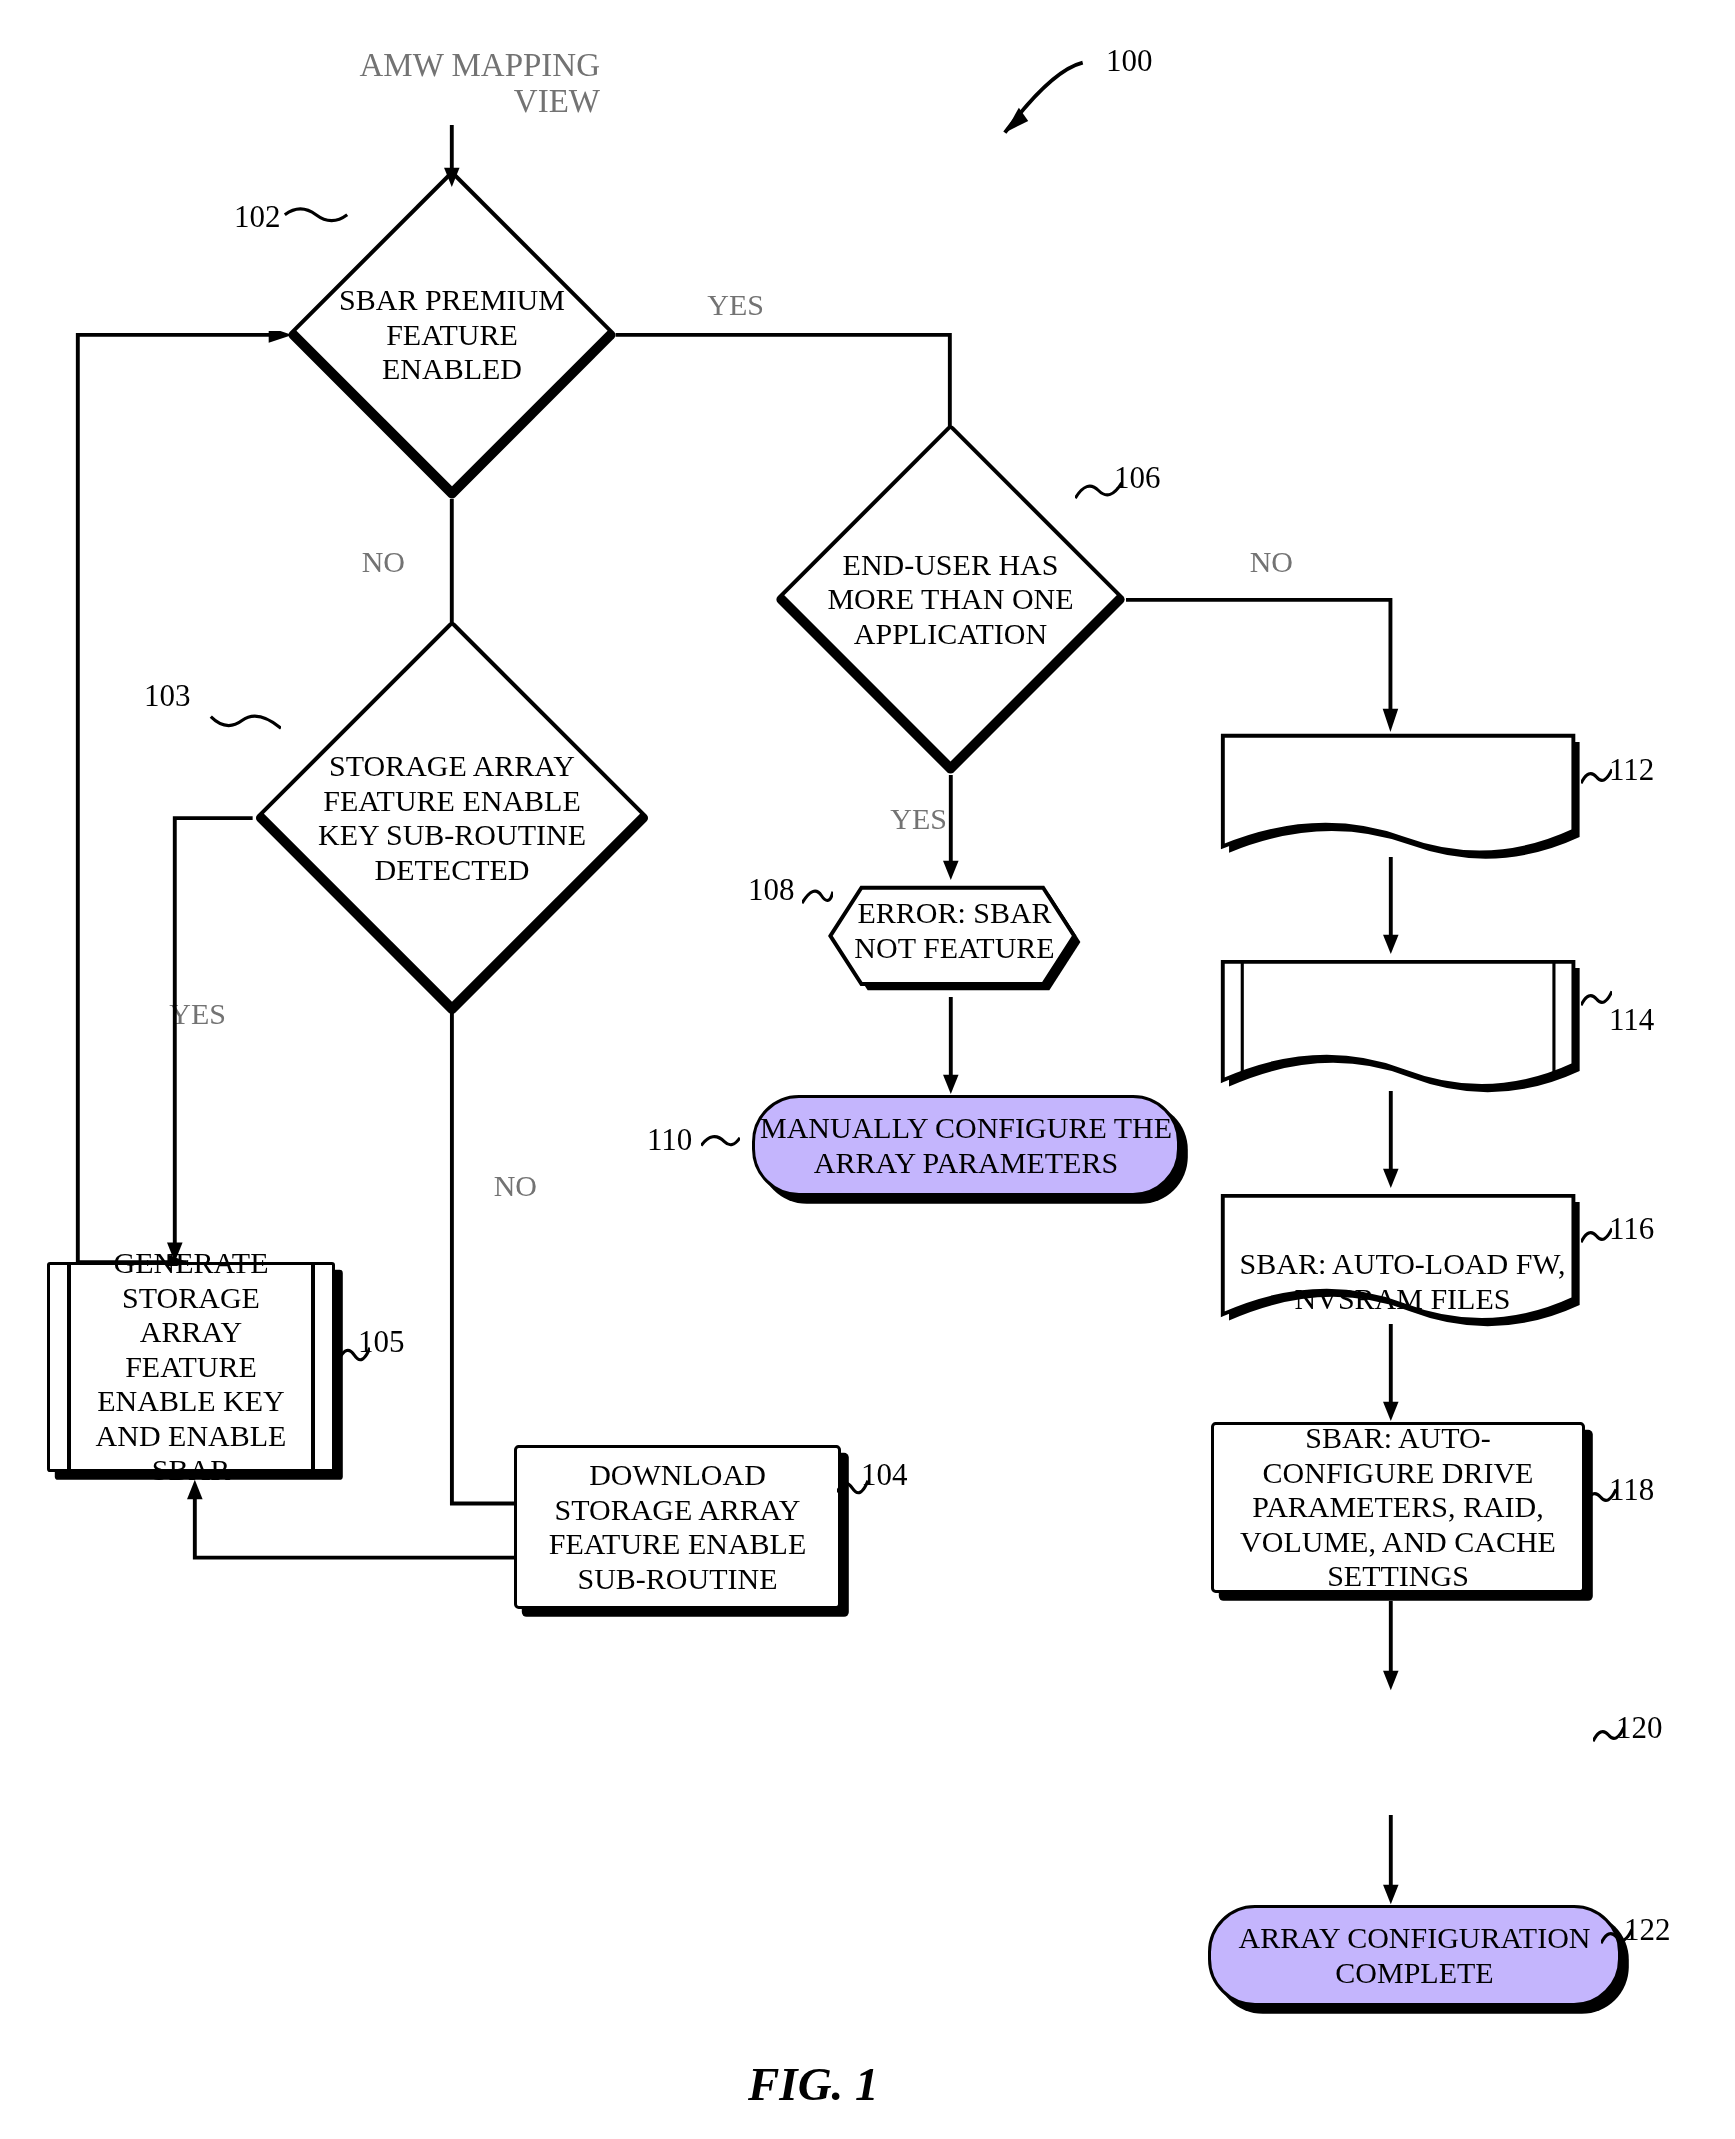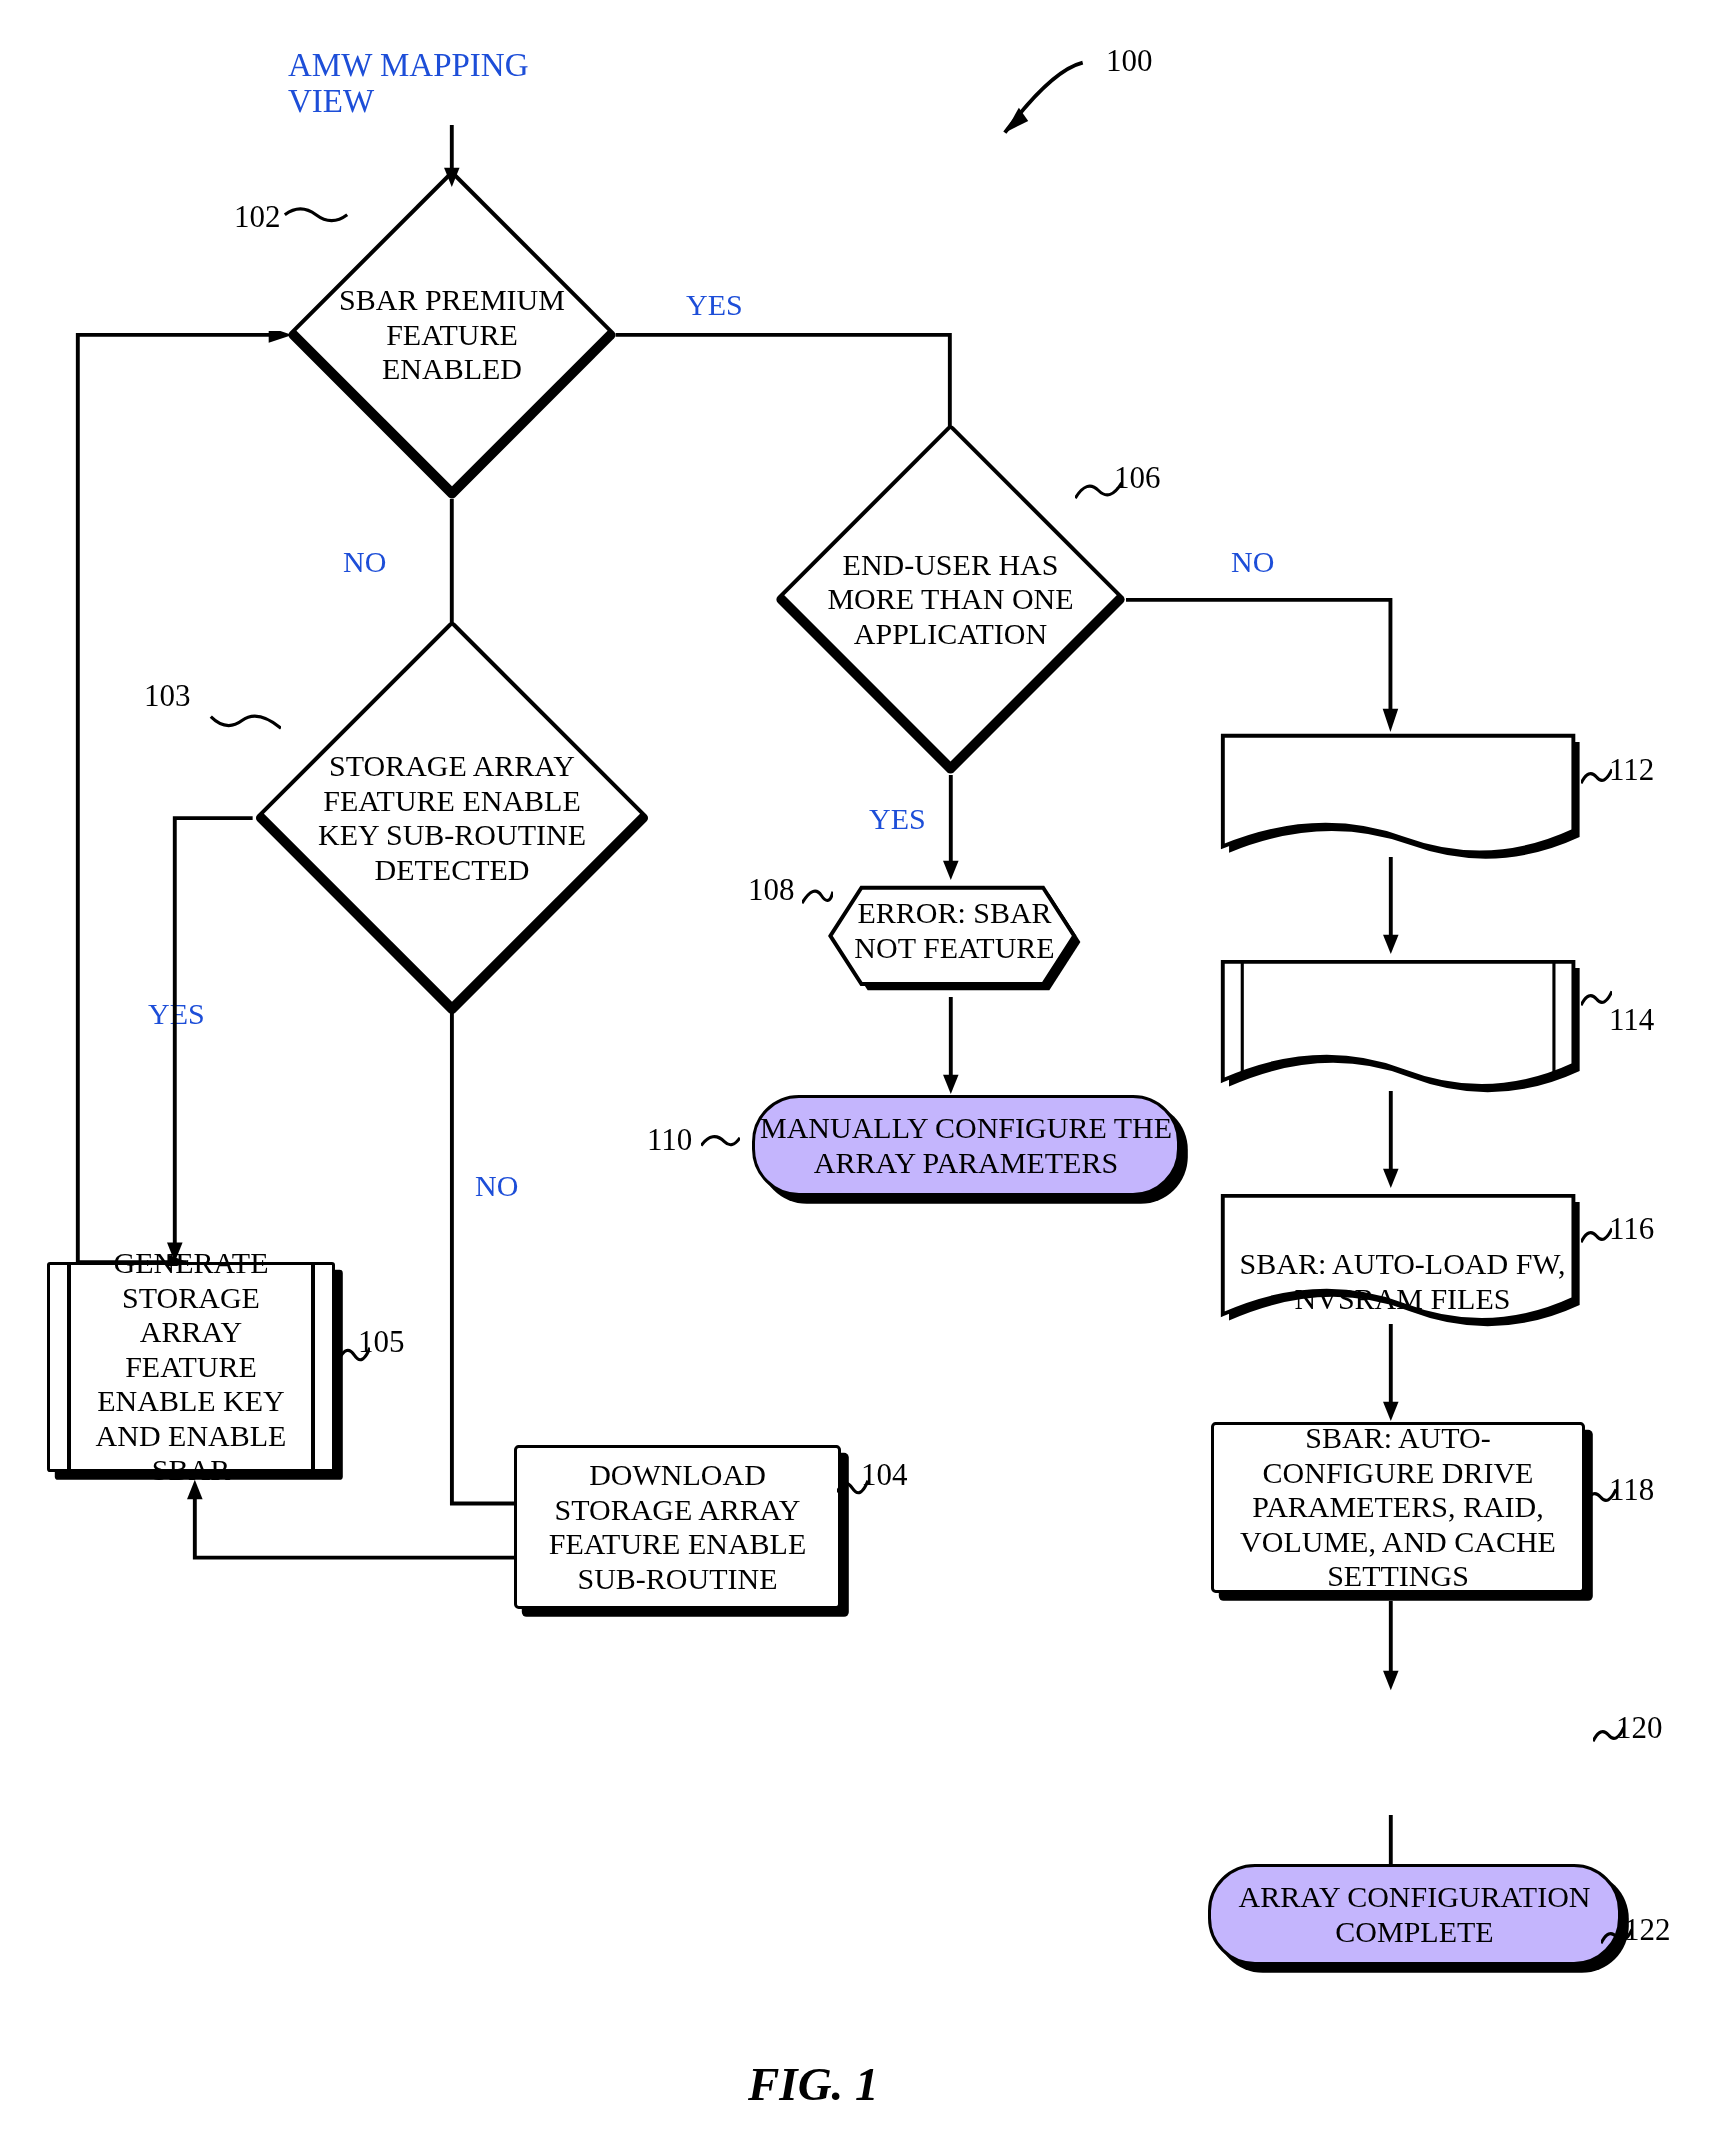--- a/index.html
+++ b/index.html
@@ -10,23 +10,23 @@
   }
   .canvas {
     position: relative;
     width: 1736px;
     height: 2140px;
     background: #fff;
   }
   .abs { position: absolute; }
   .label {
     font-size: 31px;
-    text-align: left;
+    text-align: right;
     line-height: 1.1;
-    color: #1d4ed8;
+    color: #737373;
   }
   .ref {
     font-size: 31px;
     color: #000;
   }
   .figcap {
     font-size: 47px;
     font-style: italic;
     font-weight: bold;
     color: #000;
@@ -313,21 +313,21 @@
   <div class="abs ref" style="left:1616px; top:1710px;">120</div>
   <svg class="abs" style="left:1593px; top:1718px; width:31px; height:31px;" viewBox="0 0 40 40">
     <path d="M0,30 Q10,10 20,22 Q30,34 40,12" stroke="#000" stroke-width="4" fill="none"></path>
   </svg>
 
   <svg class="abs" style="left:1383px; top:1815px; width:15.6px; height:93px;" viewBox="0 0 20 120">
     <line x1="10" y1="0" x2="10" y2="95" stroke="#000" stroke-width="5"></line>
     <polygon points="0,90 20,90 10,115" fill="#000"></polygon>
   </svg>
 
-  <div class="term" style="left:1192px; top:1864px; width:413px; height:101px;">
+  <div class="term" style="left:1192px; top:1905px; width:413px; height:101px;">
     <span>ARRAY CONFIGURATION COMPLETE</span>
   </div>
   <div class="abs ref" style="left:1624px; top:1912px;">122</div>
   <svg class="abs" style="left:1601px; top:1920px; width:31px; height:31px;" viewBox="0 0 40 40">
     <path d="M0,30 Q10,10 20,22 Q30,34 40,12" stroke="#000" stroke-width="4" fill="none"></path>
   </svg>
 
   <div class="abs figcap" style="left:748px; top:2057px;">FIG. 1</div>
 
 </div>

